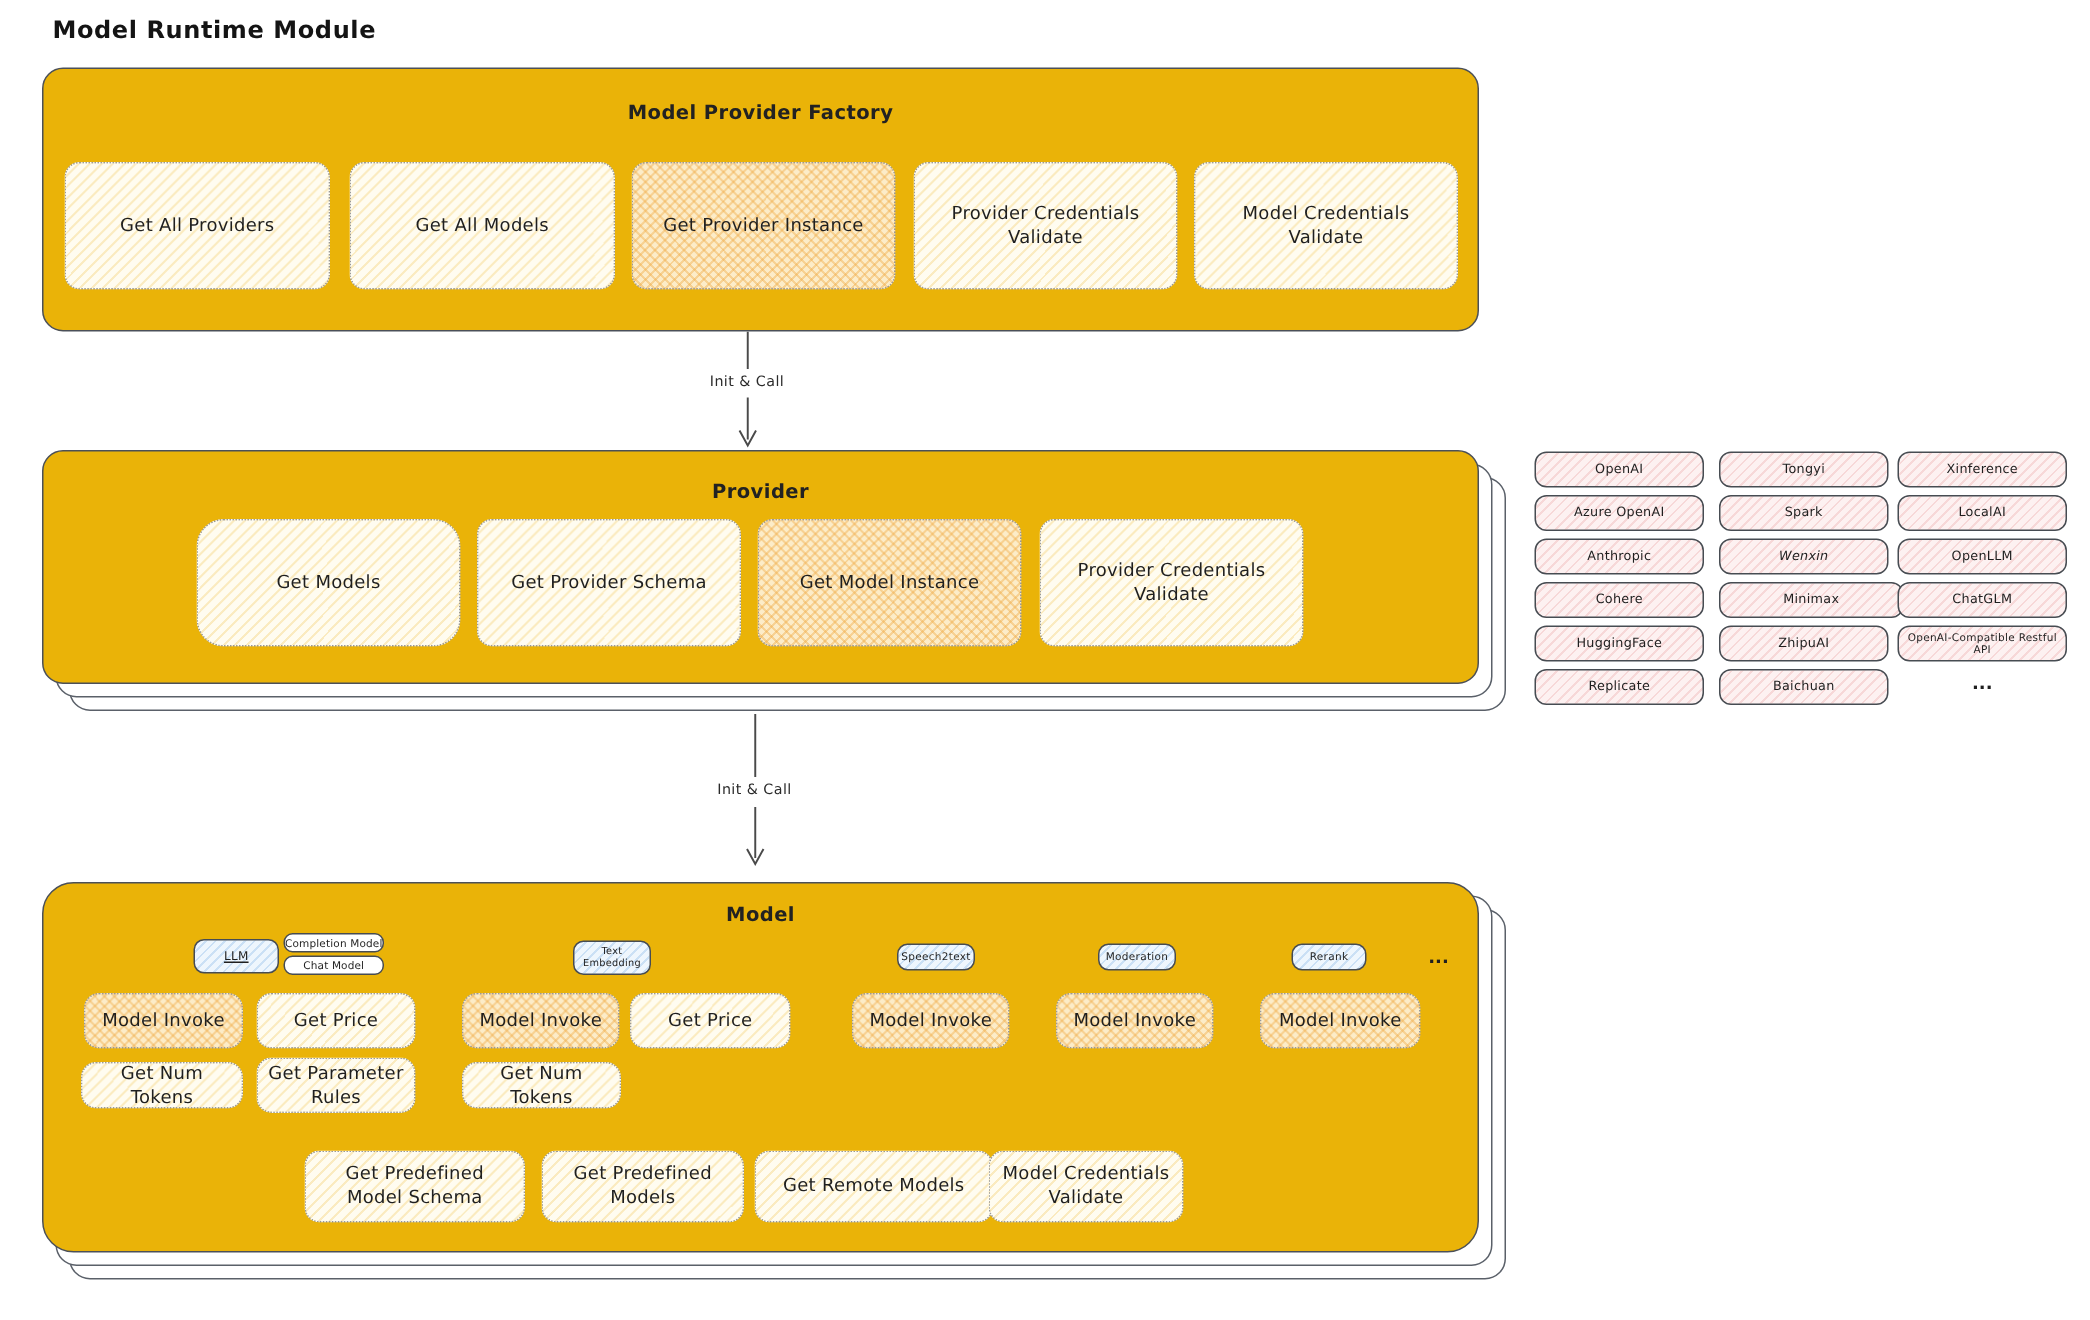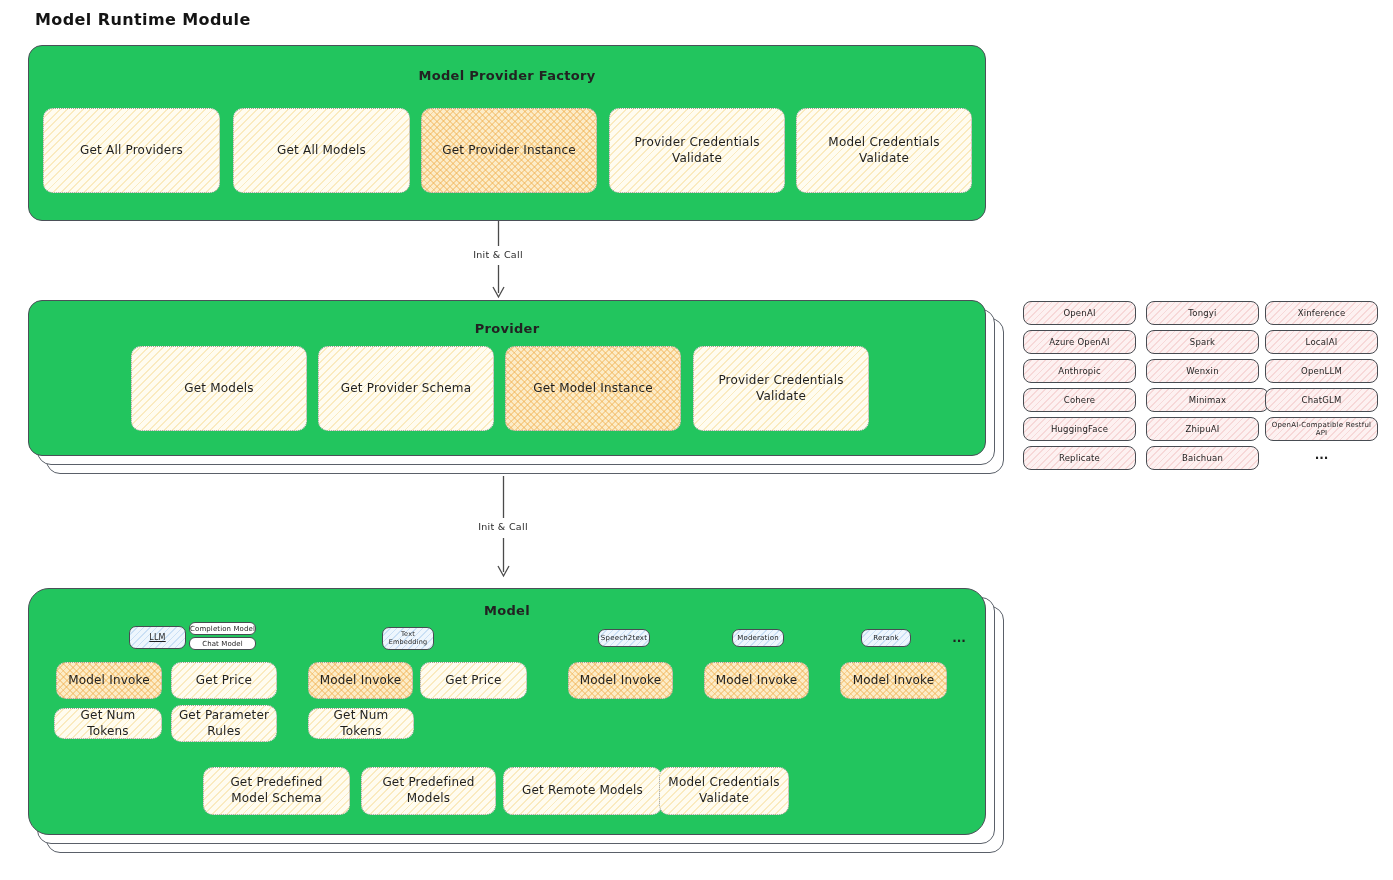--- a/index.html
+++ b/index.html
@@ -6,21 +6,21 @@
   .canvas{
     position:relative;width:1393px;height:880px;background:#ffffff;overflow:hidden;
     font-family:"DejaVu Sans",sans-serif;color:#1f1f1f;
   }
   .page-title{
     position:absolute;left:35px;top:10px;font-size:16px;font-weight:700;
     letter-spacing:.4px;color:#141414;
   }
   
   .container{
-    position:absolute;background:#22c55e;border:1.6px solid #4b5058;border-radius:14px;
+    position:absolute;background:#eab308;border:1.6px solid #4b5058;border-radius:14px;
     box-sizing:border-box;
   }
   .stack-layer{
     position:absolute;background:#ffffff;border:1.3px solid #5a6069;border-radius:14px;
     box-sizing:border-box;
   }
   .container-title{
     position:absolute;left:0;right:0;text-align:center;font-size:13px;font-weight:600;
     letter-spacing:.3px;color:#222;
   }
@@ -92,38 +92,38 @@
     <line x1="9.5" y1="0" x2="9.5" y2="25" stroke="#4a4a4a" stroke-width="1.3"></line>
     <line x1="9.5" y1="44" x2="9.5" y2="72" stroke="#4a4a4a" stroke-width="1.3"></line>
     <polyline points="4,66 9.5,76 15,66" fill="none" stroke="#4a4a4a" stroke-width="1.3"></polyline>
   </svg>
   <div class="arrow-label" style="left:448px;top:249px;width:100px;">Init &amp; Call</div>
 
   <div class="stack-layer" style="left:46px;top:318px;width:958px;height:156px;"></div>
   <div class="stack-layer" style="left:37px;top:309px;width:958px;height:156px;"></div>
   <div class="container" style="left:28px;top:300px;width:958px;height:156px;">
     <div class="container-title" style="top:20px;">Provider</div>
-    <div class="op yellow" style="left:102px;top:45px;width:176px;height:85px;">Get Models</div>
+    <div class="op yellow" style="left:102px;top:45px;width:176px;height:85px;border-radius:18px;">Get Models</div>
     <div class="op yellow" style="left:289px;top:45px;width:176px;height:85px;">Get Provider Schema</div>
     <div class="op orange" style="left:476px;top:45px;width:176px;height:85px;">Get Model Instance</div>
     <div class="op yellow" style="left:664px;top:45px;width:176px;height:85px;">Provider Credentials Validate</div>
   </div>
 
   <div>
 
     <div class="pill" style="left:1023px;top:301px;width:113px;height:24px;">OpenAI</div>
     <div class="pill" style="left:1023px;top:330px;width:113px;height:24px;">Azure OpenAI</div>
     <div class="pill" style="left:1023px;top:359px;width:113px;height:24px;">Anthropic</div>
     <div class="pill" style="left:1023px;top:388px;width:113px;height:24px;">Cohere</div>
     <div class="pill" style="left:1023px;top:417px;width:113px;height:24px;">HuggingFace</div>
     <div class="pill" style="left:1023px;top:446px;width:113px;height:24px;">Replicate</div>
 
     <div class="pill" style="left:1146px;top:301px;width:113px;height:24px;">Tongyi</div>
     <div class="pill" style="left:1146px;top:330px;width:113px;height:24px;">Spark</div>
-    <div class="pill" style="left:1146px;top:359px;width:113px;height:24px;">Wenxin</div>
+    <div class="pill" style="left:1146px;top:359px;width:113px;height:24px;font-style:italic;">Wenxin</div>
     <div class="pill" style="left:1146px;top:388px;width:123px;height:24px;">Minimax</div>
     <div class="pill" style="left:1146px;top:417px;width:113px;height:24px;">ZhipuAI</div>
     <div class="pill" style="left:1146px;top:446px;width:113px;height:24px;">Baichuan</div>
 
     <div class="pill" style="left:1265px;top:301px;width:113px;height:24px;">Xinference</div>
     <div class="pill" style="left:1265px;top:330px;width:113px;height:24px;">LocalAI</div>
     <div class="pill" style="left:1265px;top:359px;width:113px;height:24px;">OpenLLM</div>
     <div class="pill" style="left:1265px;top:388px;width:113px;height:24px;">ChatGLM</div>
     <div class="pill tiny" style="left:1265px;top:417px;width:113px;height:24px;">OpenAI-Compatible Restful API</div>
     <div class="grid-more" style="left:1265px;top:448px;width:113px;">...</div>

